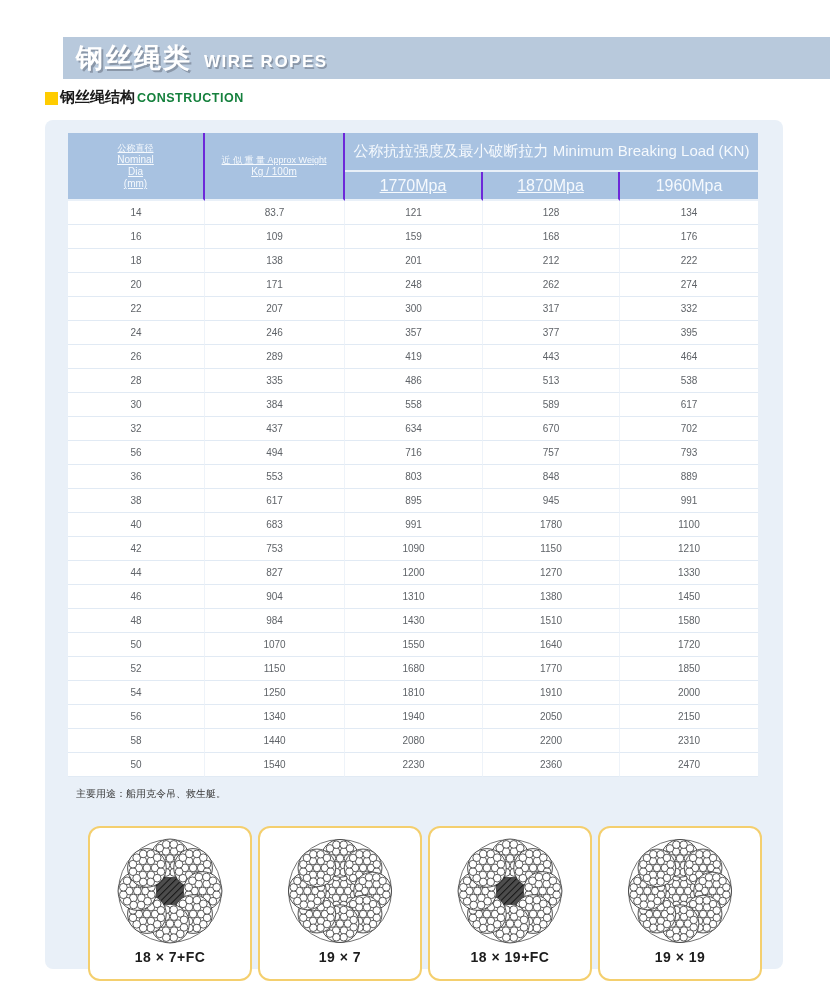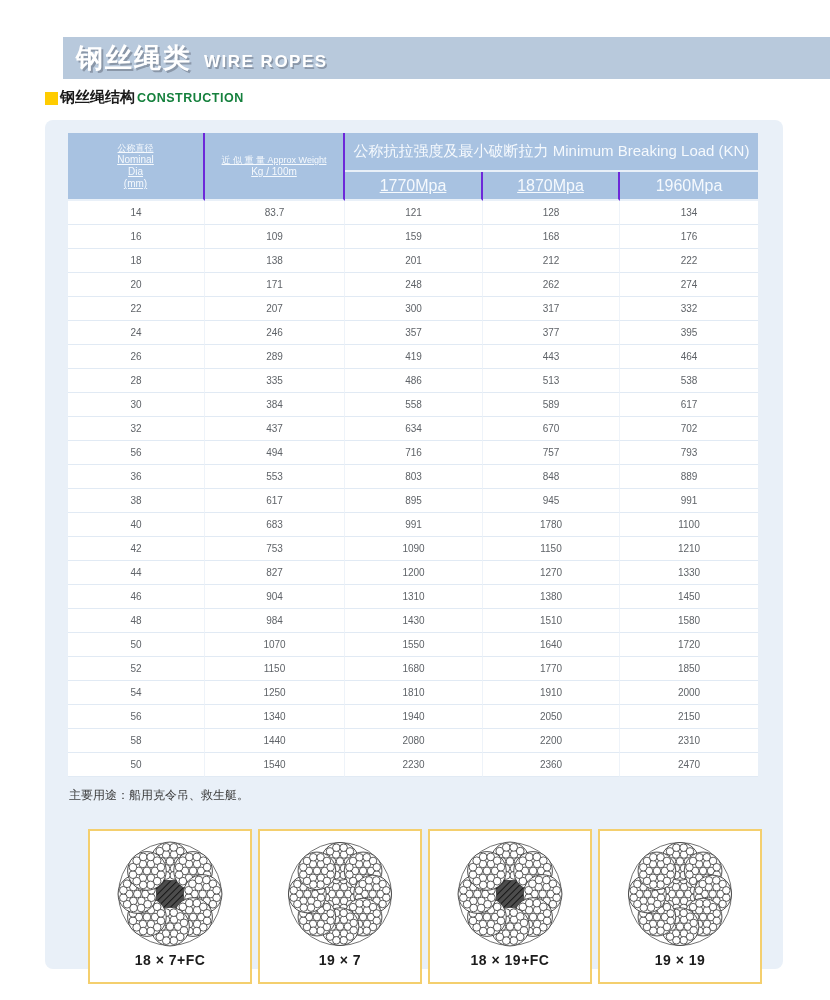--- a/index.html
+++ b/index.html
@@ -47,26 +47,26 @@
   .hline.en{font-size:10px;}
   th.grade{height:27px;font-size:16px;}
   th.breaking{height:37px;font-size:15px;}
   table.spec td{
     background:#ffffff;height:23px;padding:0;text-align:center;vertical-align:middle;
     font-size:10px;color:#5f6368;
     border-bottom:1px solid #e1eaf4;border-right:1px solid #eef3f9;
   }
   table.spec td:last-child{border-right:none;}
   
-  .footnote{margin:10px 0 0 24px;font-size:12px;color:#3a3a3a;}
+  .footnote{margin:10px 0 0 31px;font-size:10px;color:#3a3a3a;}
   
   .ropes{margin:25px 0 0 43px;display:flex;gap:6px;}
   .rope-card{
     width:164px;height:155px;background:#ffffff;border:2px solid #f4cf6e;
-    border-radius:0;box-sizing:border-box;text-align:center;padding-top:6px;
+    border-radius:12px;box-sizing:border-box;text-align:center;padding-top:6px;
   }
   .rope-card svg{display:block;margin:0 auto;}
   .rope-label{font-size:14px;font-weight:bold;color:#1c1c1c;margin-top:1px;letter-spacing:0.5px;}
 </style>
 </head>
 <body>
 
 <div class="banner">
   <span class="zh">钢丝绳类</span>
   <span class="en">WIRE ROPES</span>

